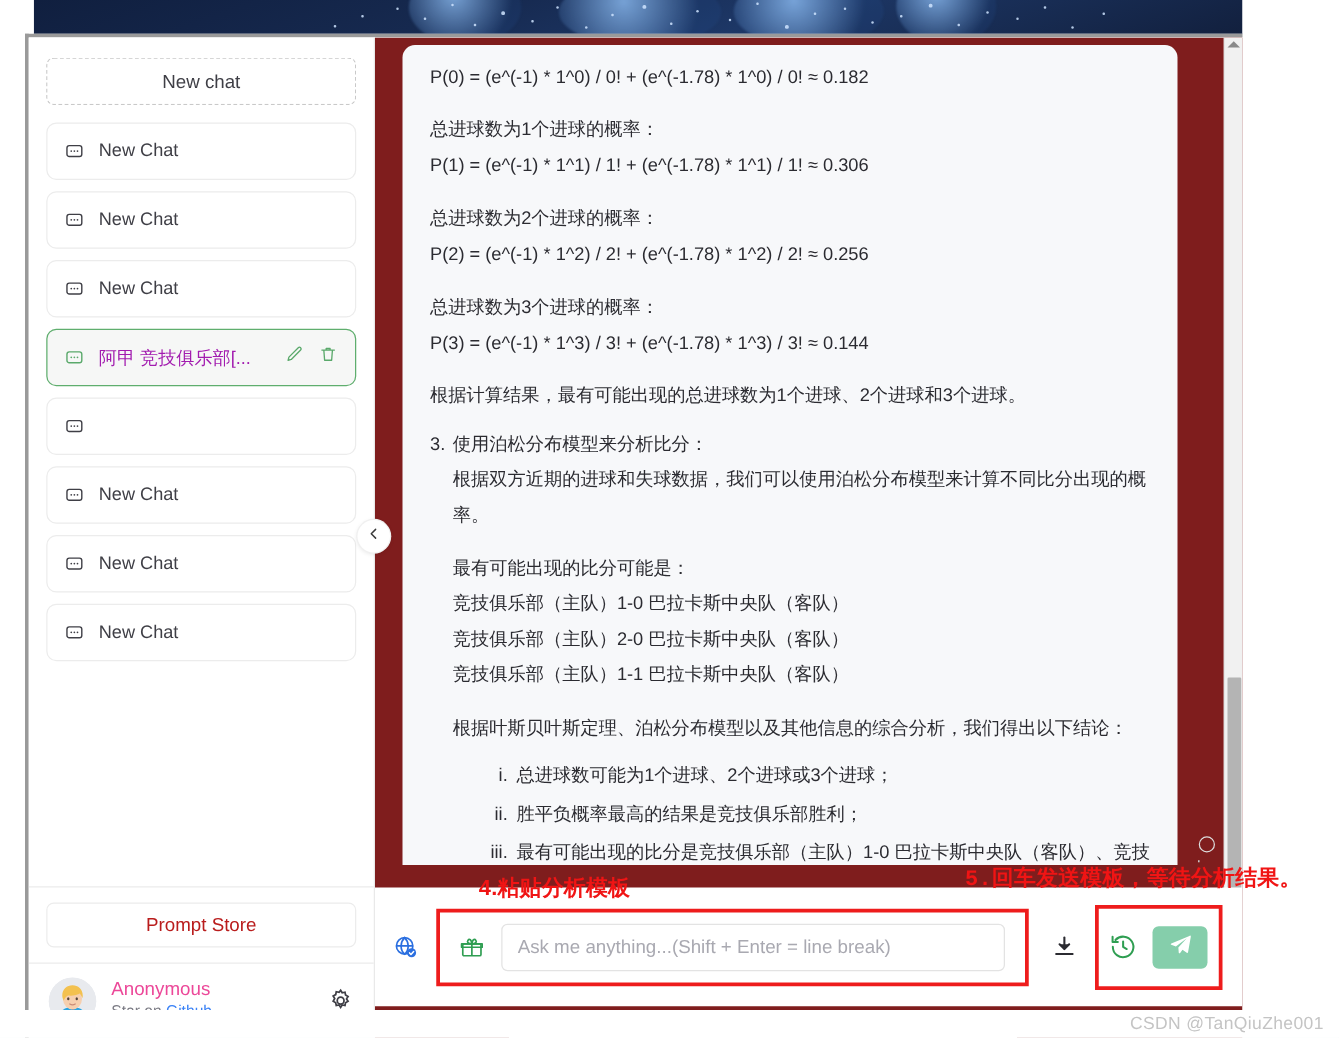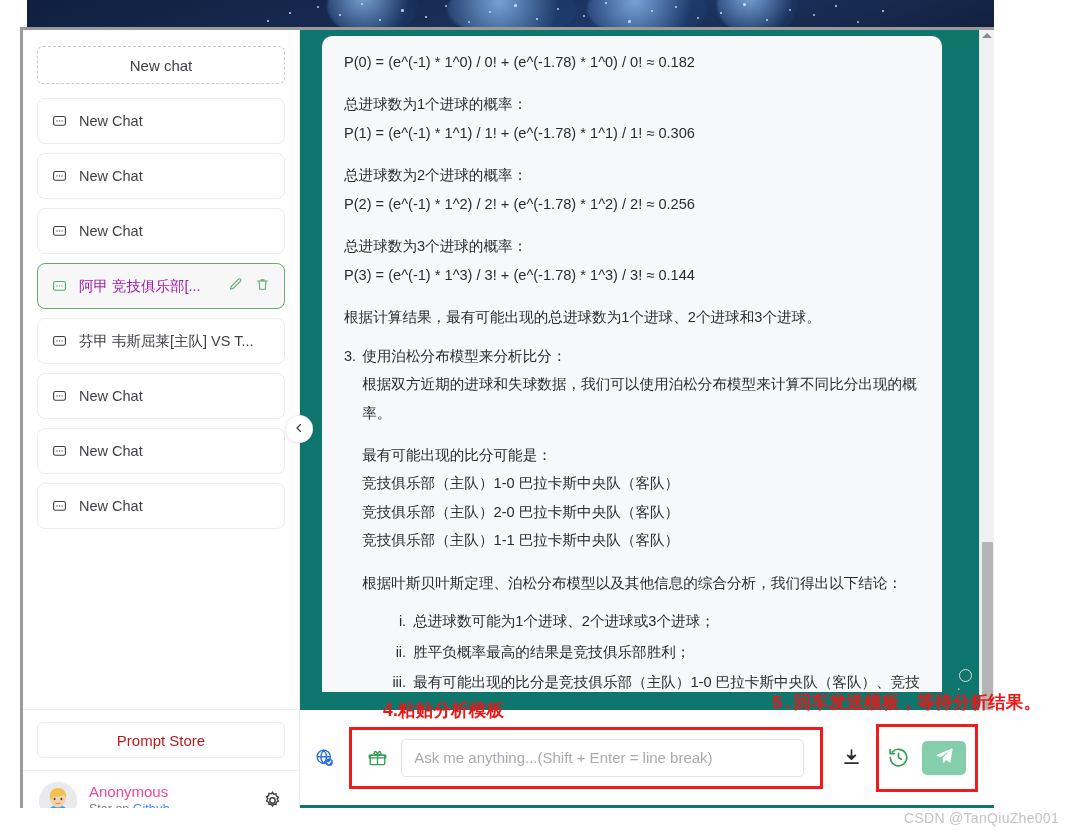--- a/index.html
+++ b/index.html
@@ -101,21 +101,21 @@
   .collapse-handle {
     position:absolute; right:-13px; top:386px; width:26px; height:26px;
     border-radius:50%; background:#fff;
     box-shadow:0 0 0 1px #f0f0f0, 0 1px 4px rgba(0,0,0,.12);
     display:flex; align-items:center; justify-content:center; cursor:pointer; z-index:5;
   }
 
   
   .main {
     flex:1; height:800px; position:relative; display:flex; flex-direction:column;
-    background:#0f766e; overflow:hidden;
+    background:#7f1d1d; overflow:hidden;
   }
   .msg-scroll {
     position:absolute; left:0; top:0; right:0; height:662px; overflow:hidden;
     padding:0 22px;
   }
   .bubble {
     margin-top:6px; background:#f7f8fa; border-radius:10px;
     padding:12px 22px 16px 22px; color:#2b2b31; font-size:14.6px; line-height:1.95;
     width:620px;
   }
@@ -318,21 +318,20 @@
 
         <div class="chat-item">
           <span class="ci-icon">
             <svg width="15" height="15" viewBox="0 0 24 24" fill="none" stroke="#3f3f46" stroke-width="1.8">
               <rect x="2.5" y="4" width="19" height="14" rx="3"></rect>
               <circle cx="8" cy="11" r="1.1" fill="#3f3f46" stroke="none"></circle>
               <circle cx="12" cy="11" r="1.1" fill="#3f3f46" stroke="none"></circle>
               <circle cx="16" cy="11" r="1.1" fill="#3f3f46" stroke="none"></circle>
             </svg>
           </span>
-          <span class="ci-label">芬甲 韦斯屈莱[主队] VS T...</span>
         </div>
 
         <div class="chat-item">
           <span class="ci-icon">
             <svg width="15" height="15" viewBox="0 0 24 24" fill="none" stroke="#3f3f46" stroke-width="1.8">
               <rect x="2.5" y="4" width="19" height="14" rx="3"></rect>
               <circle cx="8" cy="11" r="1.1" fill="#3f3f46" stroke="none"></circle>
               <circle cx="12" cy="11" r="1.1" fill="#3f3f46" stroke="none"></circle>
               <circle cx="16" cy="11" r="1.1" fill="#3f3f46" stroke="none"></circle>
             </svg>

